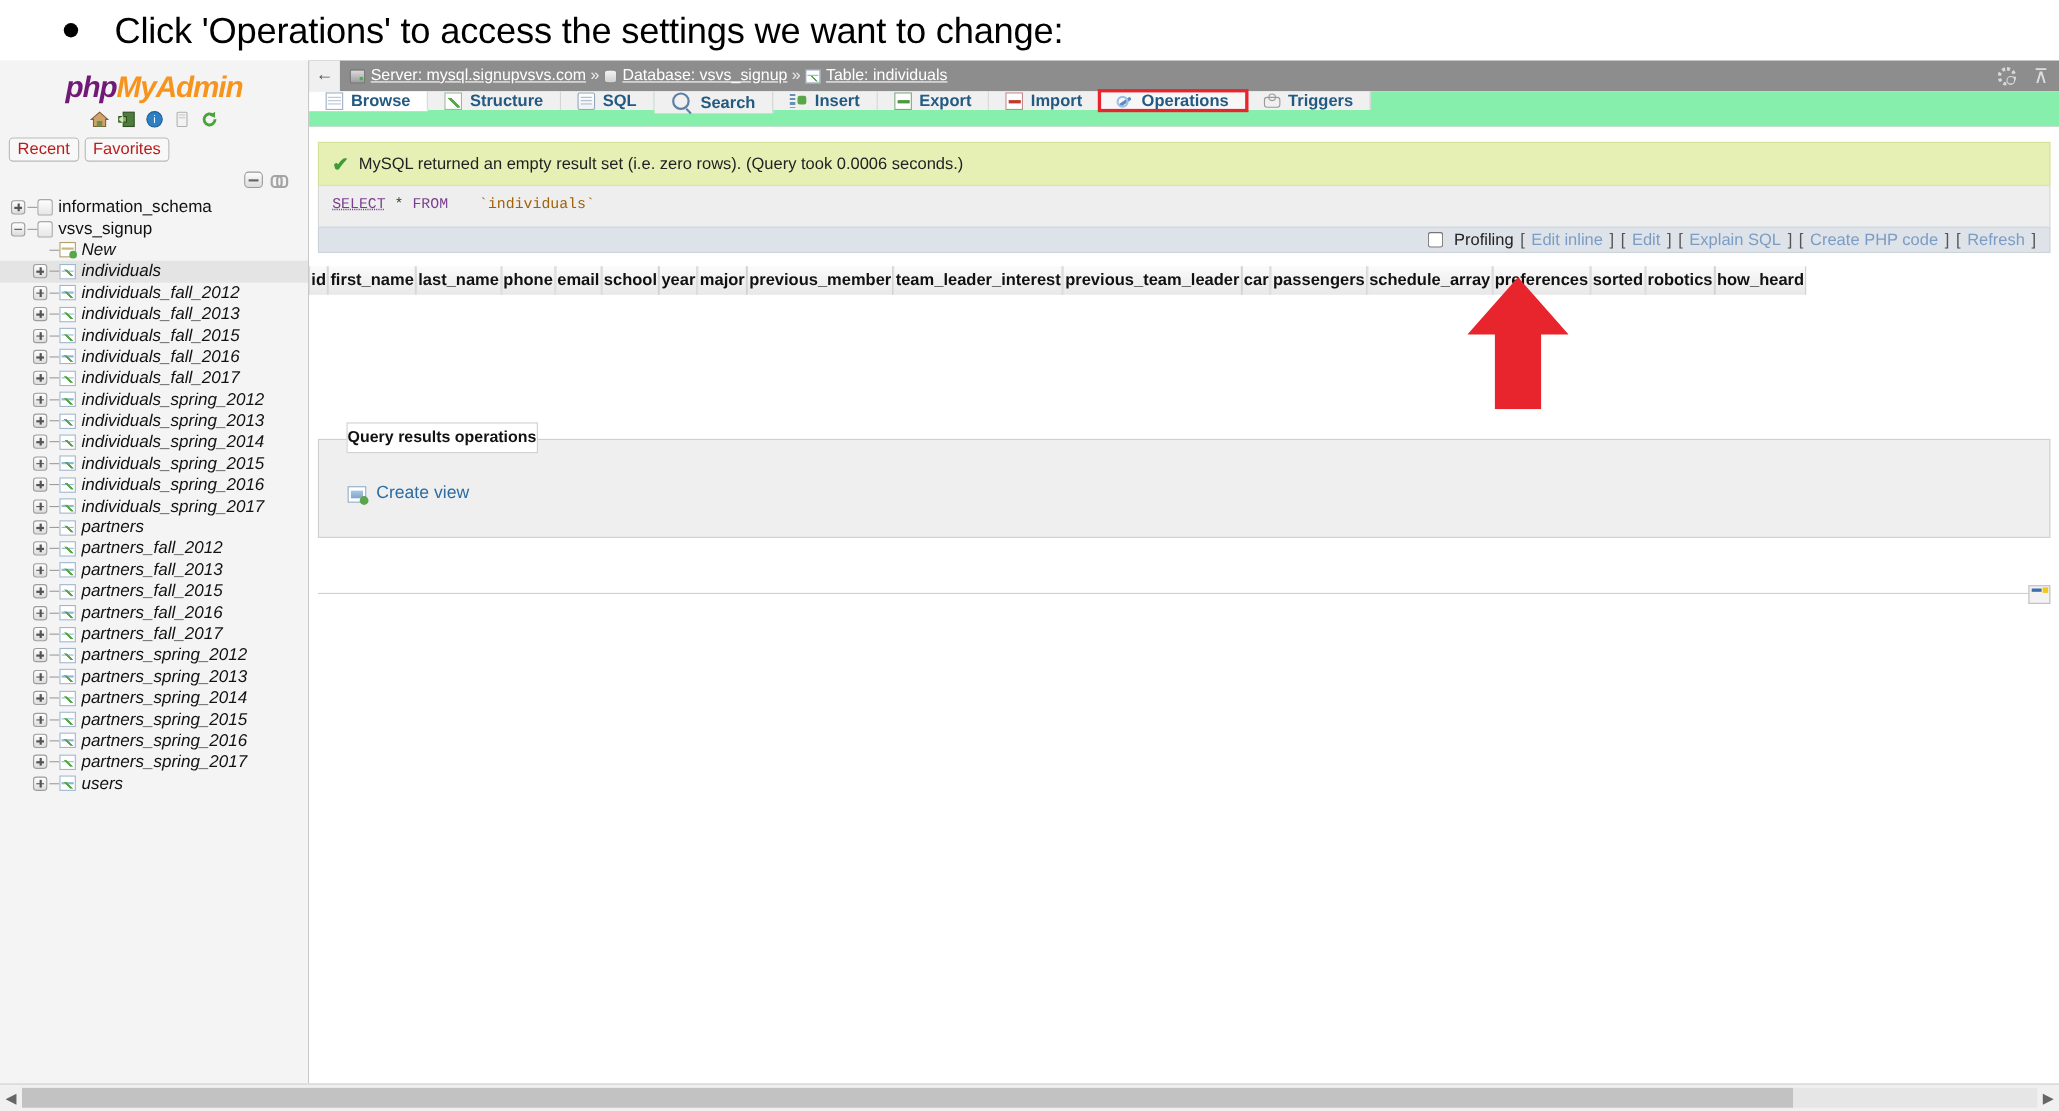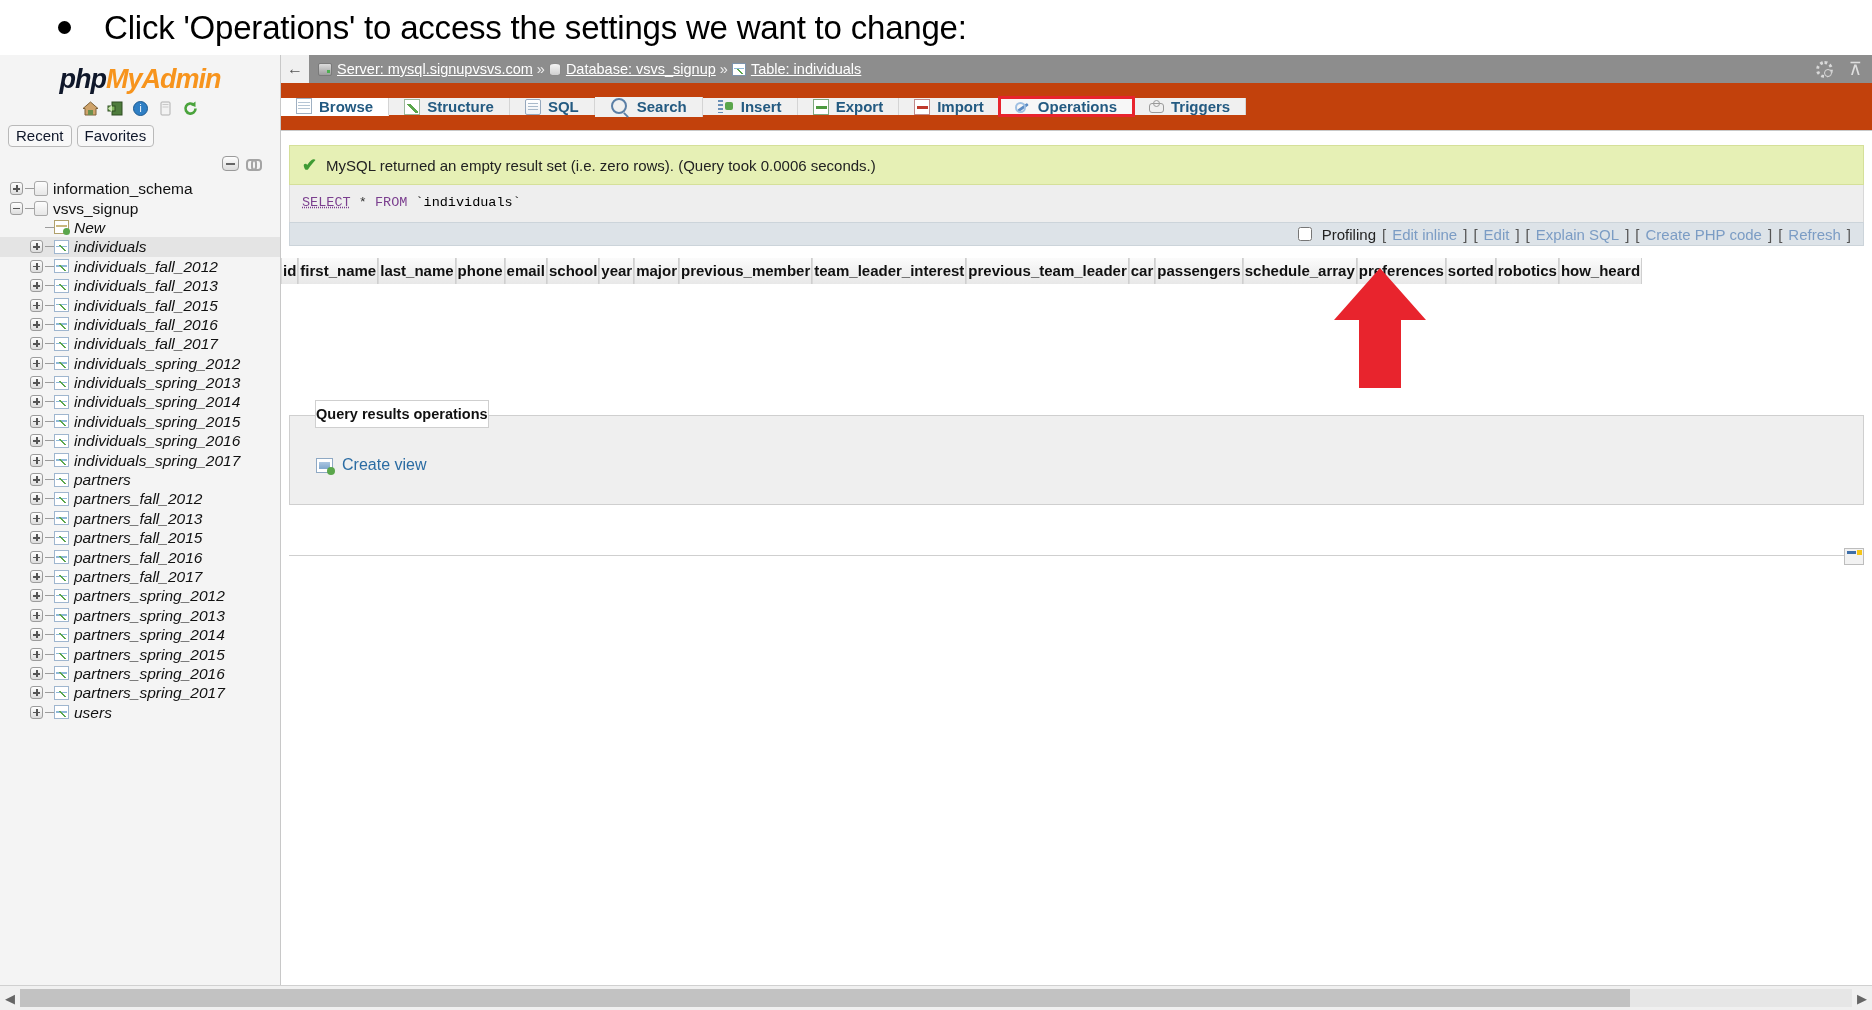--- a/index.html
+++ b/index.html
@@ -51,35 +51,35 @@
   }
   #pma-logo {
     text-align: center;
     padding-top: 9px;
     font-size: 27px;
     font-style: italic;
     font-weight: bold;
     font-family: "Liberation Sans", sans-serif;
     letter-spacing: -1px;
   }
-  #pma-logo .php { color: #0f172a; }
+  #pma-logo .php { color: #701a75; }
   #pma-logo .myadmin { color: #f7941d; }
 
   #sidebar-quick-icons {
     display: flex; justify-content: center; gap: 6px;
     margin-top: 4px;
   }
   .q-icon { width: 19px; height: 19px; position: relative; display:inline-block; }
 
   #sidebar-chips {
     display: flex; gap: 5px;
     margin-top: 7px; padding-left: 8px;
   }
   .chip {
-    font-size: 15px; color: #0f172a;
+    font-size: 15px; color: #b91c1c;
     border: 1px solid #b9b9b9;
     border-radius: 4px;
     background: #f8f8f8;
     padding: 1px 7px 2px 7px;
   }
 
   #tree-controls {
     display: flex; justify-content: flex-end; align-items: center;
     gap: 7px; padding-right: 18px; margin-top: 9px;
   }
@@ -209,24 +209,24 @@
   }
   .gear-icon::after{
     content:""; position:absolute; left:5px; top:5px; width:6px;height:6px;
     border-radius:50%; background:#8d8d8d; border:1.5px solid #d9d9d9;
   }
   .collapse-icon { color:#dedede; font-size:18px; line-height:17px; }
 
   
   #tab-bar {
     position: relative;
-    height: 48px;
-    background: #c2410c;
+    height: 32px;
+    background: #86efac;
     border-bottom: 1px solid #c9c9c9;
-    display: flex; align-items: center;
+    display: flex; align-items: flex-start;
   }
   .tab {
     display: flex; align-items: center; gap: 7px;
     padding: 0 15px;
     font-size: 15px; font-weight: bold;
     color: #235a81;
     background: #f0f0f0;
     border-right: 1px solid #d4d4d4;
     position: relative;
   }
@@ -281,21 +281,21 @@
     margin: 0 8px;
     background: #eeeeee;
     border-left: 1px solid #d8d8d8; border-right: 1px solid #d8d8d8;
     padding: 10px 12px 12px 12px;
     font-family: "Liberation Mono", monospace;
     font-size: 13.5px;
   }
   .kw { color: #7b3f8f; text-decoration: underline; text-decoration-style: dotted; }
   .kw2 { color: #7b3f8f; }
   .star { color: #333; }
-  .ident { color: #000000; }
+  .ident { color: #a16207; margin-left: 20px; }
 
   #action-bar {
     margin: 0 8px;
     background: #dde3e8;
     border: 1px solid #ccd4da;
     height: 24px;
     display: flex; align-items: center; justify-content: flex-end;
     gap: 6px; padding-right: 12px;
     font-size: 15px; color: #222;
   }

